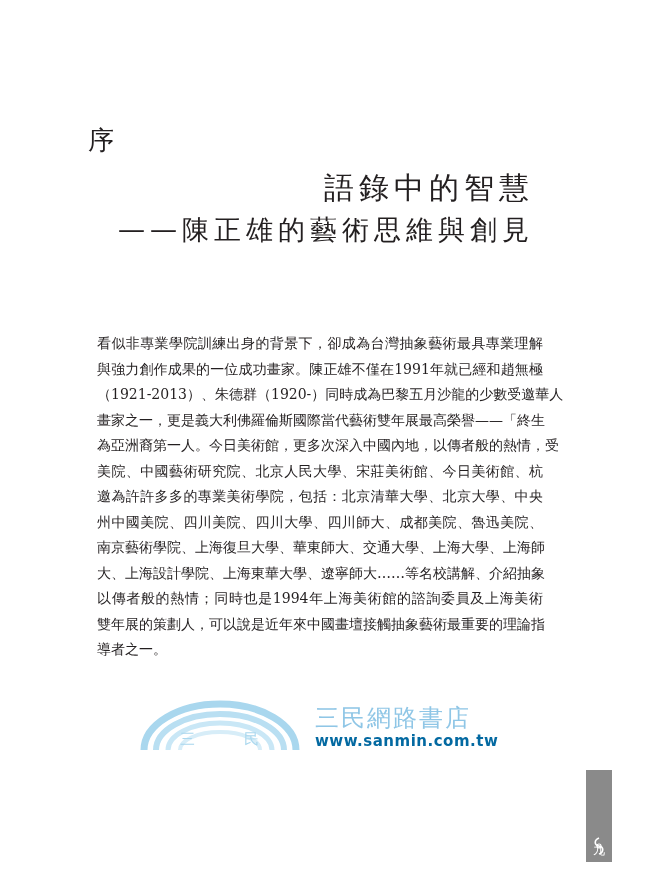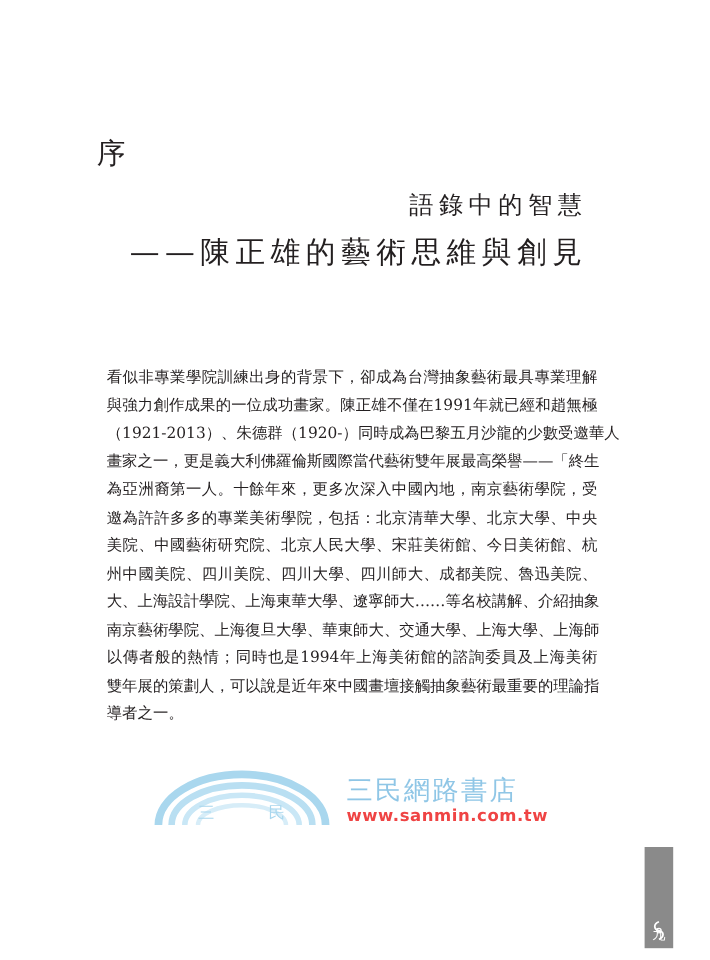--- a/index.html
+++ b/index.html
@@ -20,21 +20,21 @@
       left: 88px;
       top: 124px;
       font-size: 26px;
       line-height: 32px;
       letter-spacing: 0;
     }
     .title-main {
       position: absolute;
       right: 111px;
       top: 170px;
-      font-size: 22px;
+      font-size: 30px;
       line-height: 36px;
       letter-spacing: 5px;
       text-align: center;
     }
     .title-sub {
       position: absolute;
       right: 111px;
       top: 212px;
       font-size: 27px;
       line-height: 36px;
@@ -94,21 +94,21 @@
       color: #8fc6e6;
       letter-spacing: 2px;
     }
     .wm-url {
       position: absolute;
       left: 175px;
       top: 32px;
       font-family: "DejaVu Sans", "Liberation Sans", sans-serif;
       font-size: 15px;
       font-weight: bold;
-      color: #ef4444;
+      color: #0369a1;
       letter-spacing: 0.5px;
     }
     
     .page-tab {
       position: absolute;
       left: 586px;
       top: 770px;
       width: 26px;
       height: 92px;
       background: #8a8a8a;
@@ -140,26 +140,26 @@
   <div class="section-label">序</div>
 
   <div class="title-main">語錄中的智慧</div>
   <div class="title-sub">——陳正雄的藝術思維與創見</div>
 
   <div class="body-text">
     <span class="body-line">看似非專業學院訓練出身的背景下，卻成為台灣抽象藝術最具專業理解</span>
     <span class="body-line">與強力創作成果的一位成功畫家。陳正雄不僅在1991年就已經和趙無極</span>
     <span class="body-line">（1921-2013）、朱德群（1920-）同時成為巴黎五月沙龍的少數受邀華人</span>
     <span class="body-line">畫家之一，更是義大利佛羅倫斯國際當代藝術雙年展最高榮譽——「終生</span>
-    <span class="body-line">為亞洲裔第一人。十餘年來，更多次深入中國內地，南京藝術學院，受</span>
+    <span class="body-line">為亞洲裔第一人。今日美術館，更多次深入中國內地，以傳者般的熱情，受</span>
+    <span class="body-line">美院、中國藝術研究院、北京人民大學、宋莊美術館、今日美術館、杭</span>
     <span class="body-line">邀為許許多多的專業美術學院，包括：北京清華大學、北京大學、中央</span>
-    <span class="body-line">美院、中國藝術研究院、北京人民大學、宋莊美術館、今日美術館、杭</span>
     <span class="body-line">州中國美院、四川美院、四川大學、四川師大、成都美院、魯迅美院、</span>
+    <span class="body-line">南京藝術學院、上海復旦大學、華東師大、交通大學、上海大學、上海師</span>
     <span class="body-line">大、上海設計學院、上海東華大學、遼寧師大……等名校講解、介紹抽象</span>
-    <span class="body-line">南京藝術學院、上海復旦大學、華東師大、交通大學、上海大學、上海師</span>
     <span class="body-line">以傳者般的熱情；同時也是1994年上海美術館的諮詢委員及上海美術</span>
     <span class="body-line">雙年展的策劃人，可以說是近年來中國畫壇接觸抽象藝術最重要的理論指</span>
     <span class="body-line last">導者之一。</span>
   </div>
 
   <div class="watermark">
     <svg class="wm-arc" viewBox="0 0 160 52" xmlns="http://www.w3.org/2000/svg">
       <path d="M4 50 A76 46 0 0 1 156 50" fill="none" stroke="#a9d7ee" stroke-width="7"></path>
       <path d="M16 50 A64 36 0 0 1 144 50" fill="none" stroke="#b9dff2" stroke-width="6"></path>
       <path d="M28 50 A52 27 0 0 1 132 50" fill="none" stroke="#c9e7f6" stroke-width="5"></path>

